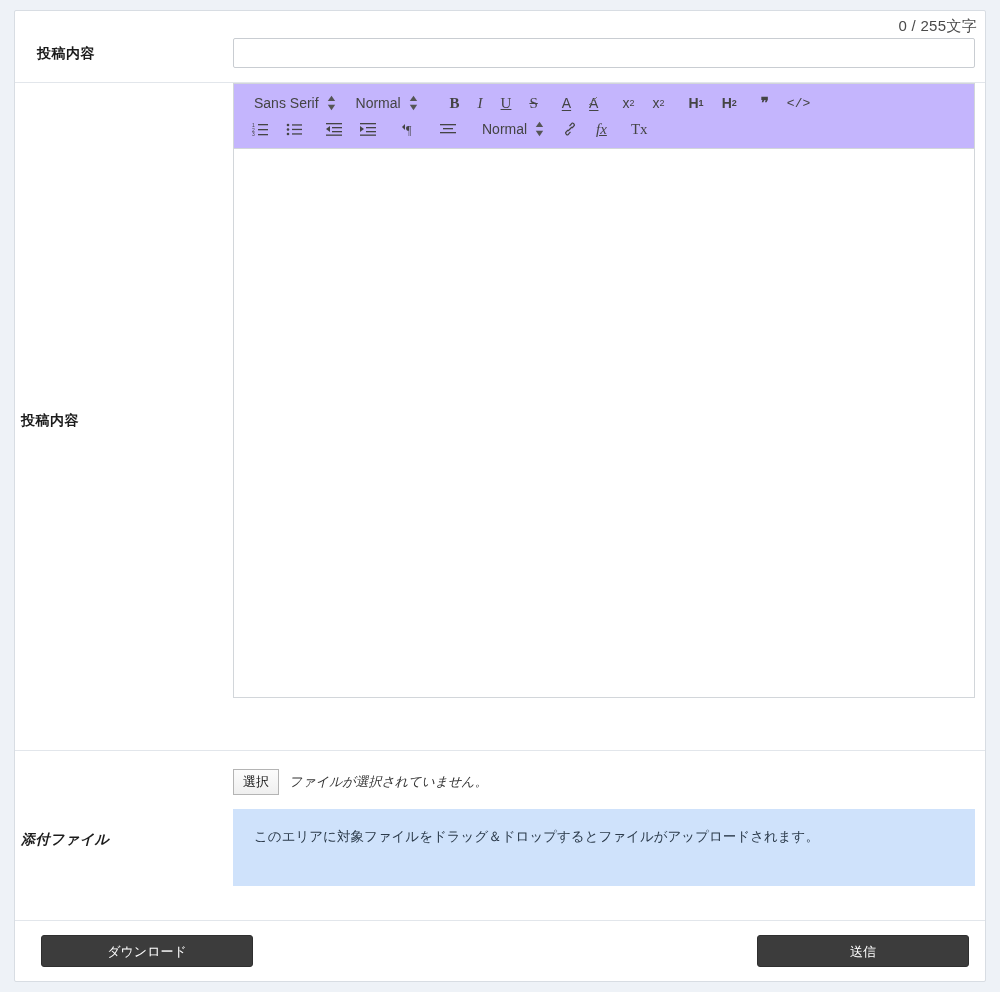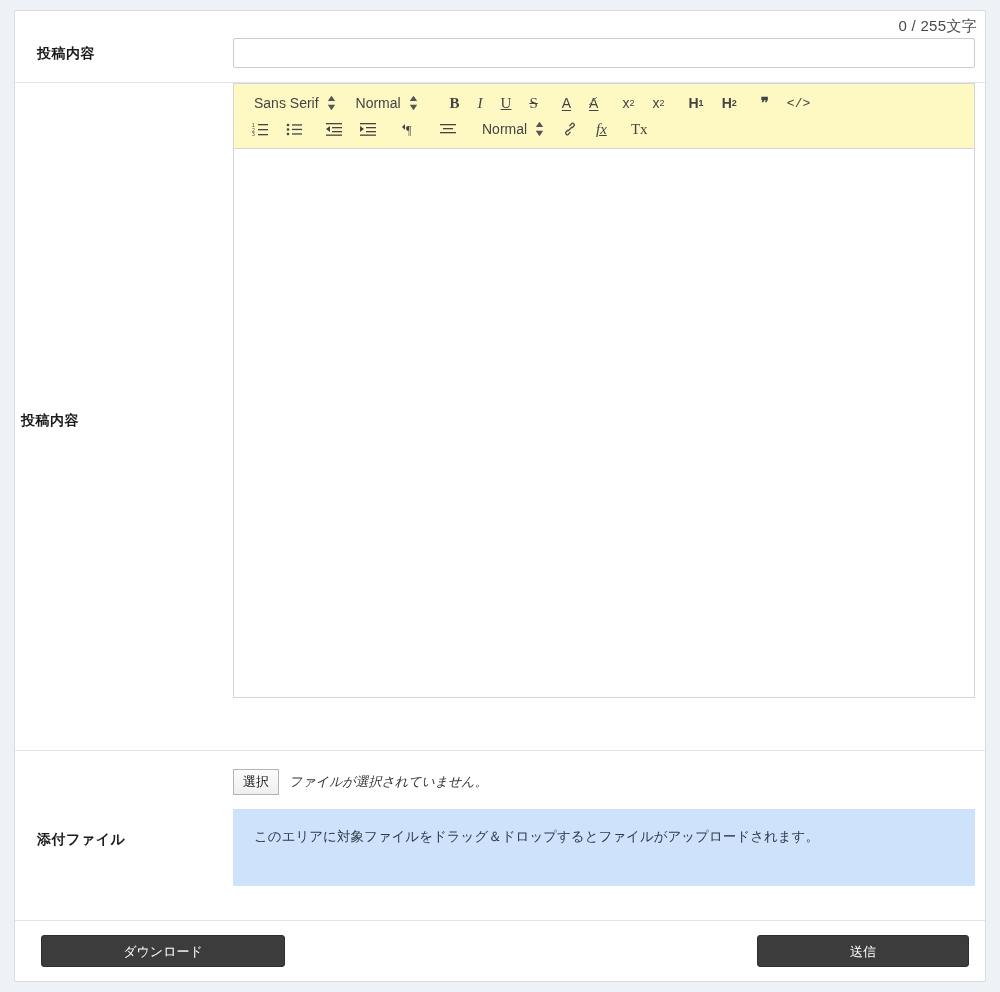--- a/index.html
+++ b/index.html
@@ -92,21 +92,21 @@
     width: 742px;
     margin-bottom: 14px;
     border: 1px solid #d2d6da;
     box-sizing: border-box;
     background: #fff;
   }
   .toolbar {
     border-bottom: 1px solid #d2d6da;
     padding: 6px 4px 6px 4px;
     box-sizing: border-box;
-    background: #fef9c3;
+    background: #c4b5fd;
   }
   .tb-line {
     display: flex;
     align-items: center;
     height: 26px;
     padding-left: 10px;
   }
   .tb-item {
     display: inline-flex;
     align-items: center;
@@ -166,21 +166,22 @@
     color: #222;
     outline: none;
     overflow: auto;
   }
 
   
   .attach-row { min-height: 170px; }
   .attach-label {
     display: flex;
     align-items: center;
-    padding-left: 22px;
+    padding-left: 6px;
+    font-style: italic;
   }
   .file-line {
     display: flex;
     align-items: center;
     padding: 18px 0 14px 0;
   }
   .file-btn {
     font-family: "Liberation Sans", sans-serif;
     font-size: 13px;
     color: #111;
@@ -222,21 +223,21 @@
     color: #ffffff;
     background: #3c3c3c;
     border: 1px solid #2f2f2f;
     border-radius: 3px;
     height: 32px;
     line-height: 30px;
     text-align: center;
     cursor: pointer;
     box-sizing: border-box;
   }
-  .btn-download { width: 244px; }
+  .btn-download { width: 212px; }
   .btn-submit { width: 212px; }
   .spacer { flex: 1 1 auto; }
 </style>
 </head>
 <body>
 
 <div id="page">
 
   <div class="form-card">
 

